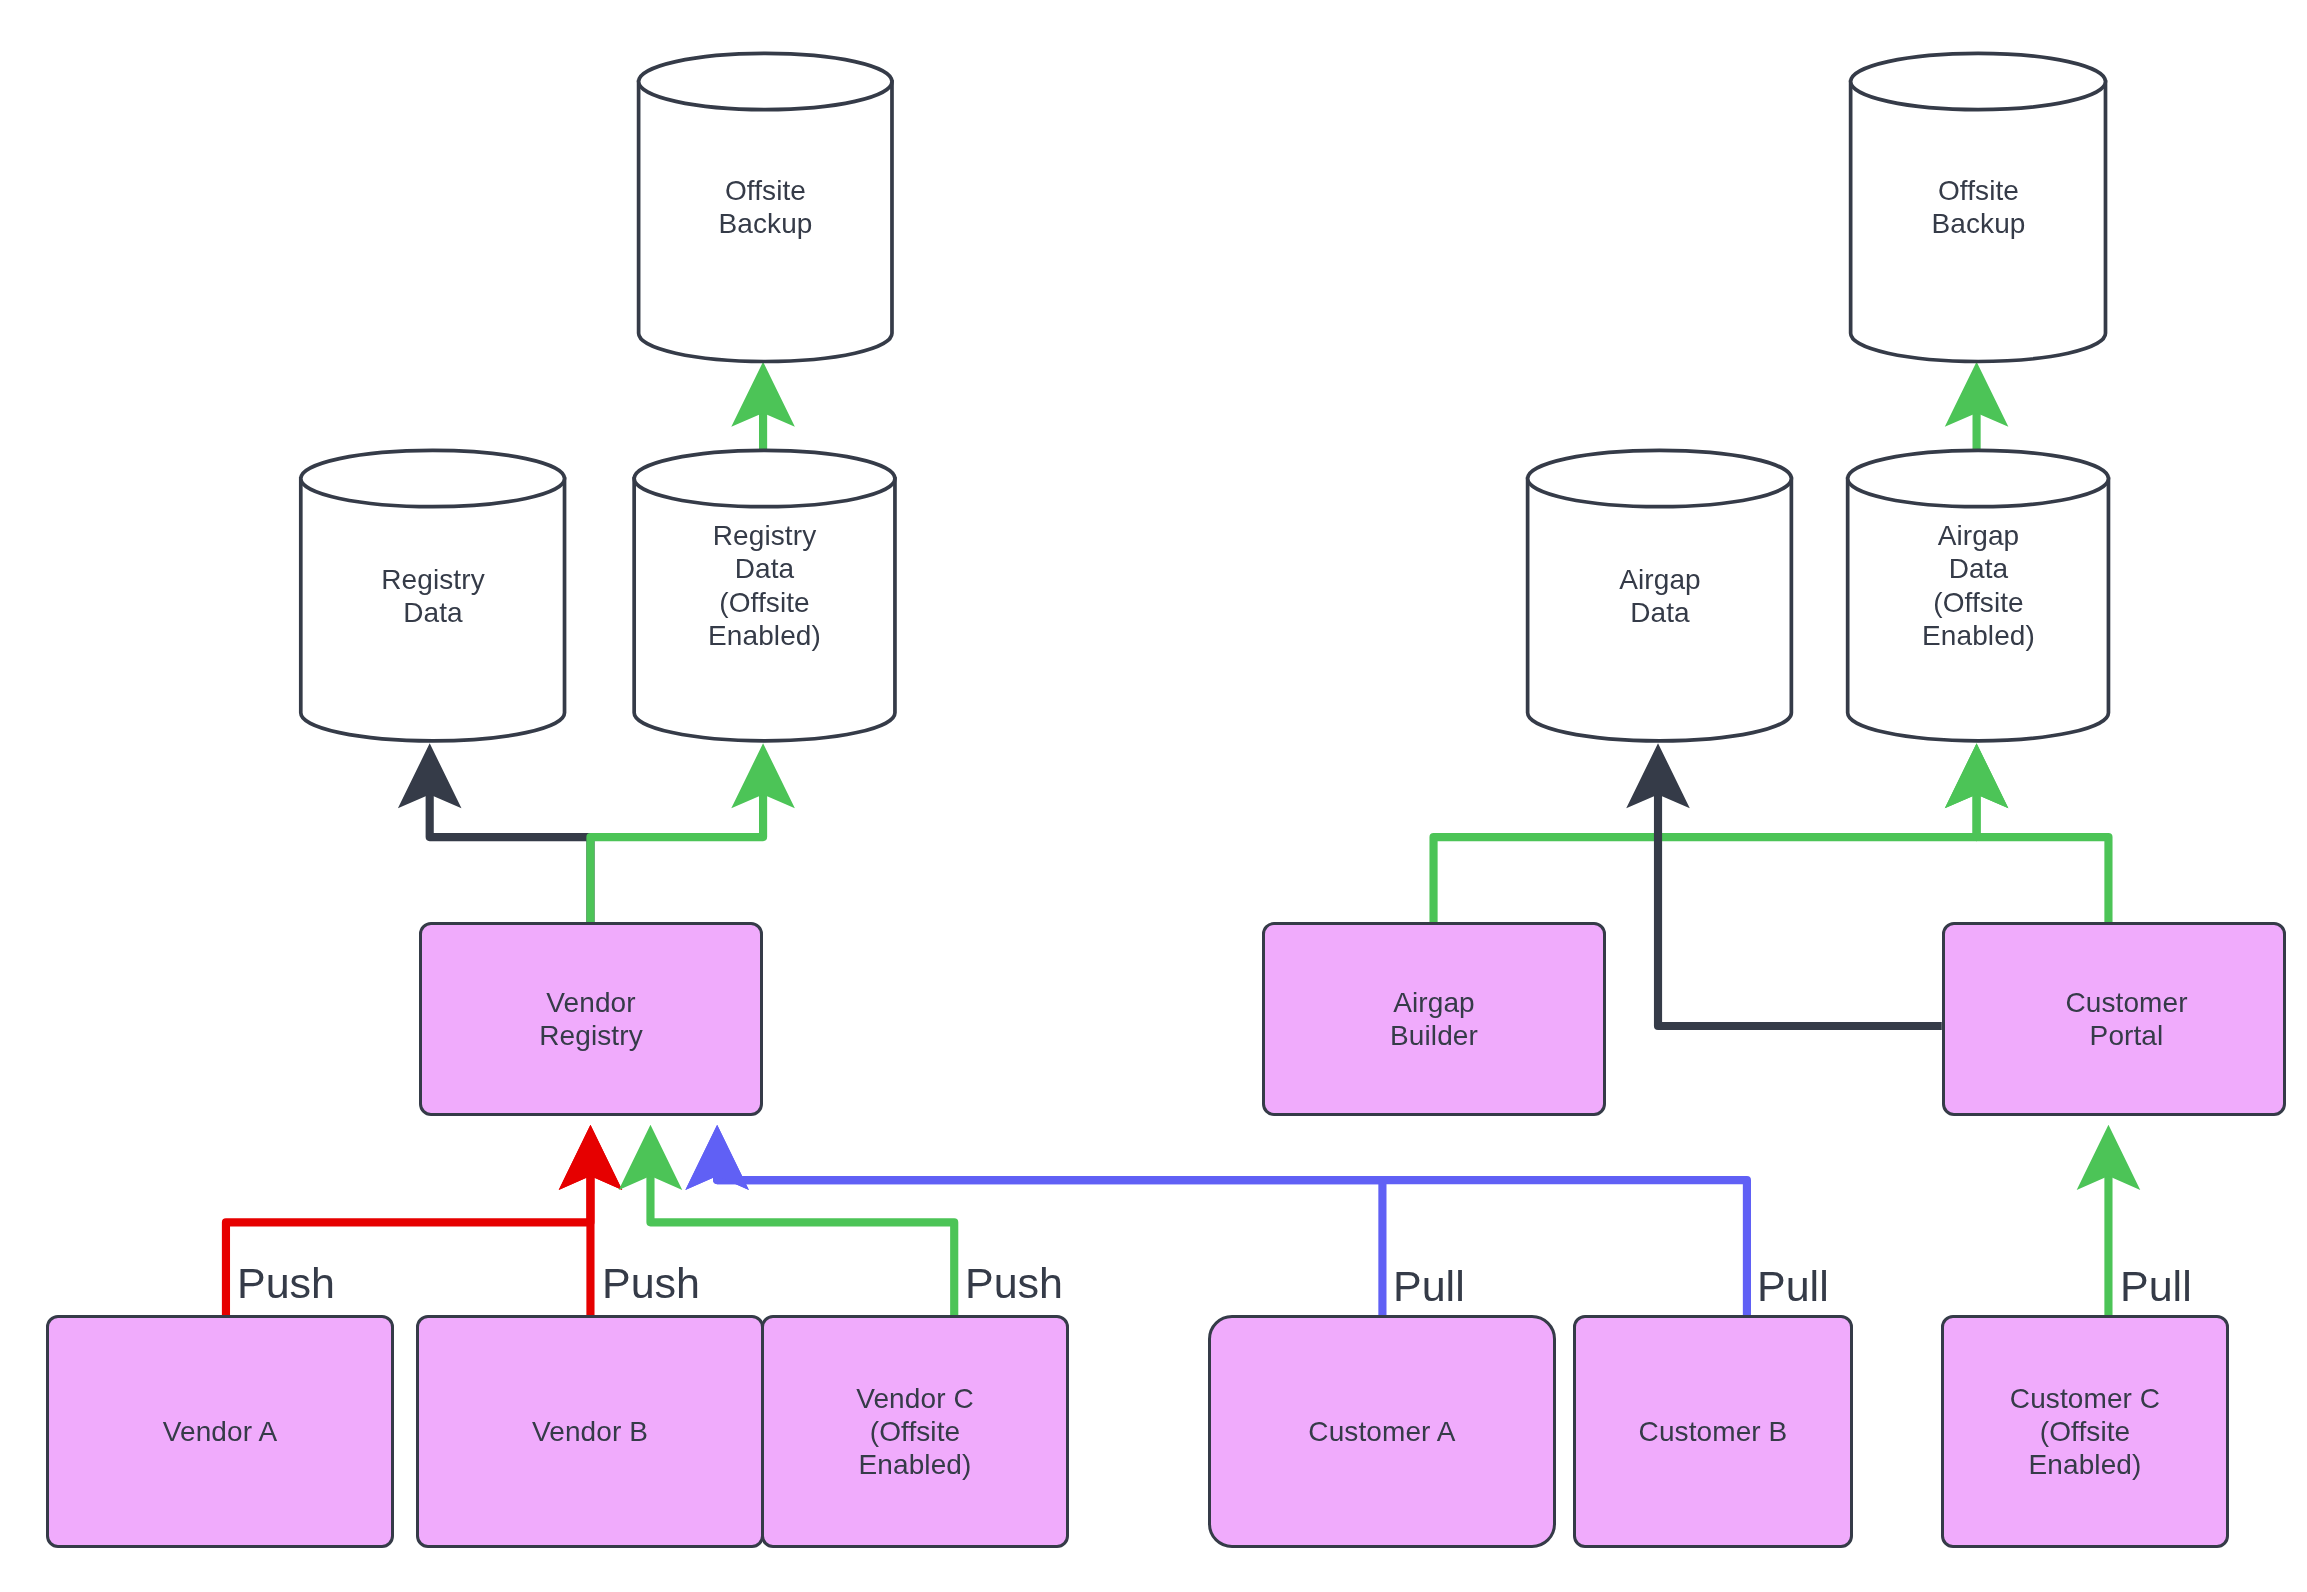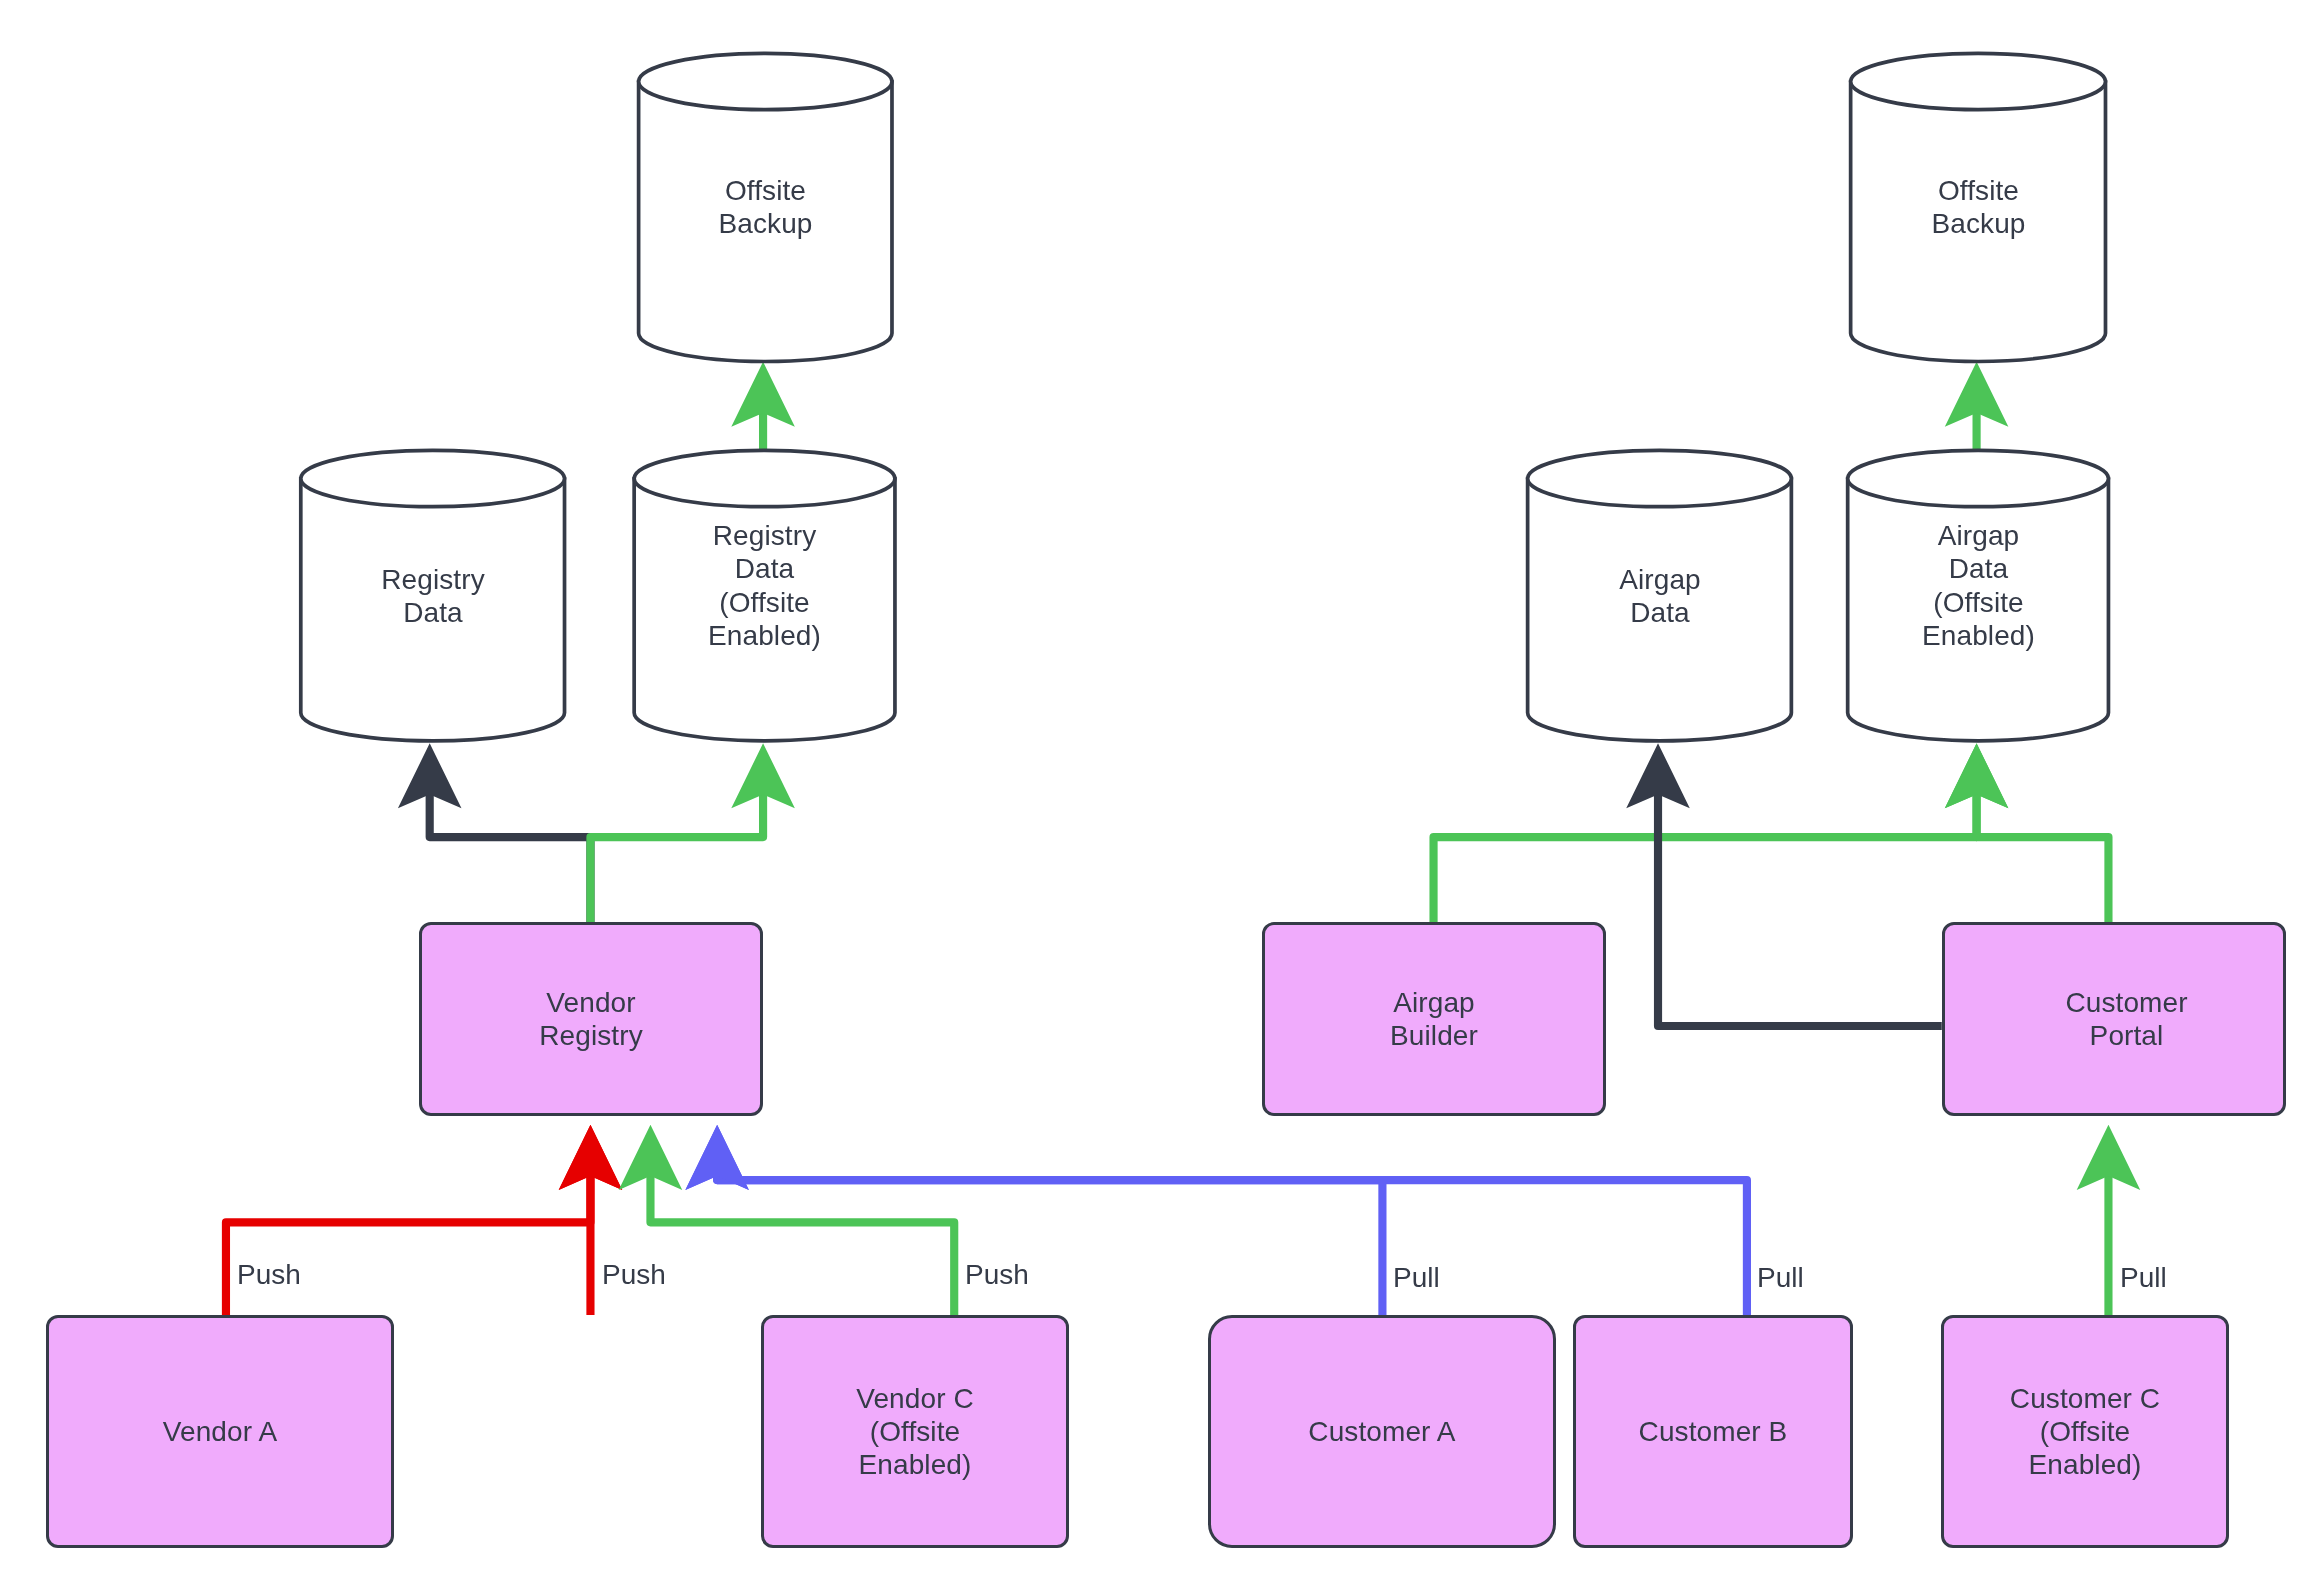--- a/index.html
+++ b/index.html
@@ -6,21 +6,21 @@
   body{width:2307px;height:1592px;overflow:hidden;
        font-family:"Liberation Sans", sans-serif;}
   #stage{position:relative;width:2307px;height:1592px;background:#fff;}
   svg.layer{position:absolute;left:0;top:0;width:2307px;height:1592px;overflow:visible;}
   .node{position:absolute;box-sizing:border-box;display:flex;align-items:center;
         justify-content:center;text-align:center;color:#353B48;
         font-size:28px;line-height:1.18;letter-spacing:0.1px;}
   .rectnode{border:3px solid #353B48;border-radius:12px;background:#f0abfc;}
   .cylnode{background:transparent;border:0;}
   .cyl-label{position:relative;z-index:3;width:100%;padding:0 7.4px;box-sizing:border-box;}
-  .edge-label{position:absolute;color:#353B48;font-size:28px;white-space:nowrap;
+  .edge-label{position:absolute;color:#353B48;font-size:43px;white-space:nowrap;
               background:transparent;}
 </style>
 </head>
 <body>
 
 <div id="stage">
 
   <svg class="layer" viewBox="0 0 3114 2149" preserveAspectRatio="none">
     <defs>
       <marker id="arrowDark" markerWidth="9" markerHeight="9" refX="4.6" refY="4.5" orient="auto" markerUnits="strokeWidth">
@@ -148,20 +148,23 @@
 
   <div class="node rectnode" style="left:1942px;top:922px;width:344px;height:194px;padding-left:25px;">
     <span style="white-space:pre-line;">Customer
 Portal</span>
   </div>
 
   <div class="node rectnode" style="left:46px;top:1315px;width:348px;height:233px;">
     <span style="white-space:pre-line;">Vendor A</span>
   </div>
 
+  <div class="node rectnode" style="left:416px;top:1315px;width:348px;height:233px;">
+    <span style="white-space:pre-line;">Vendor B</span>
+  </div>
 
   <div class="node rectnode" style="left:761px;top:1315px;width:308px;height:233px;">
     <span style="white-space:pre-line;">Vendor C
 (Offsite
 Enabled)</span>
   </div>
 
   <div class="node rectnode" style="left:1208px;top:1315px;width:348px;height:233px;border-radius:24px;">
     <span style="white-space:pre-line;">Customer A</span>
   </div>

